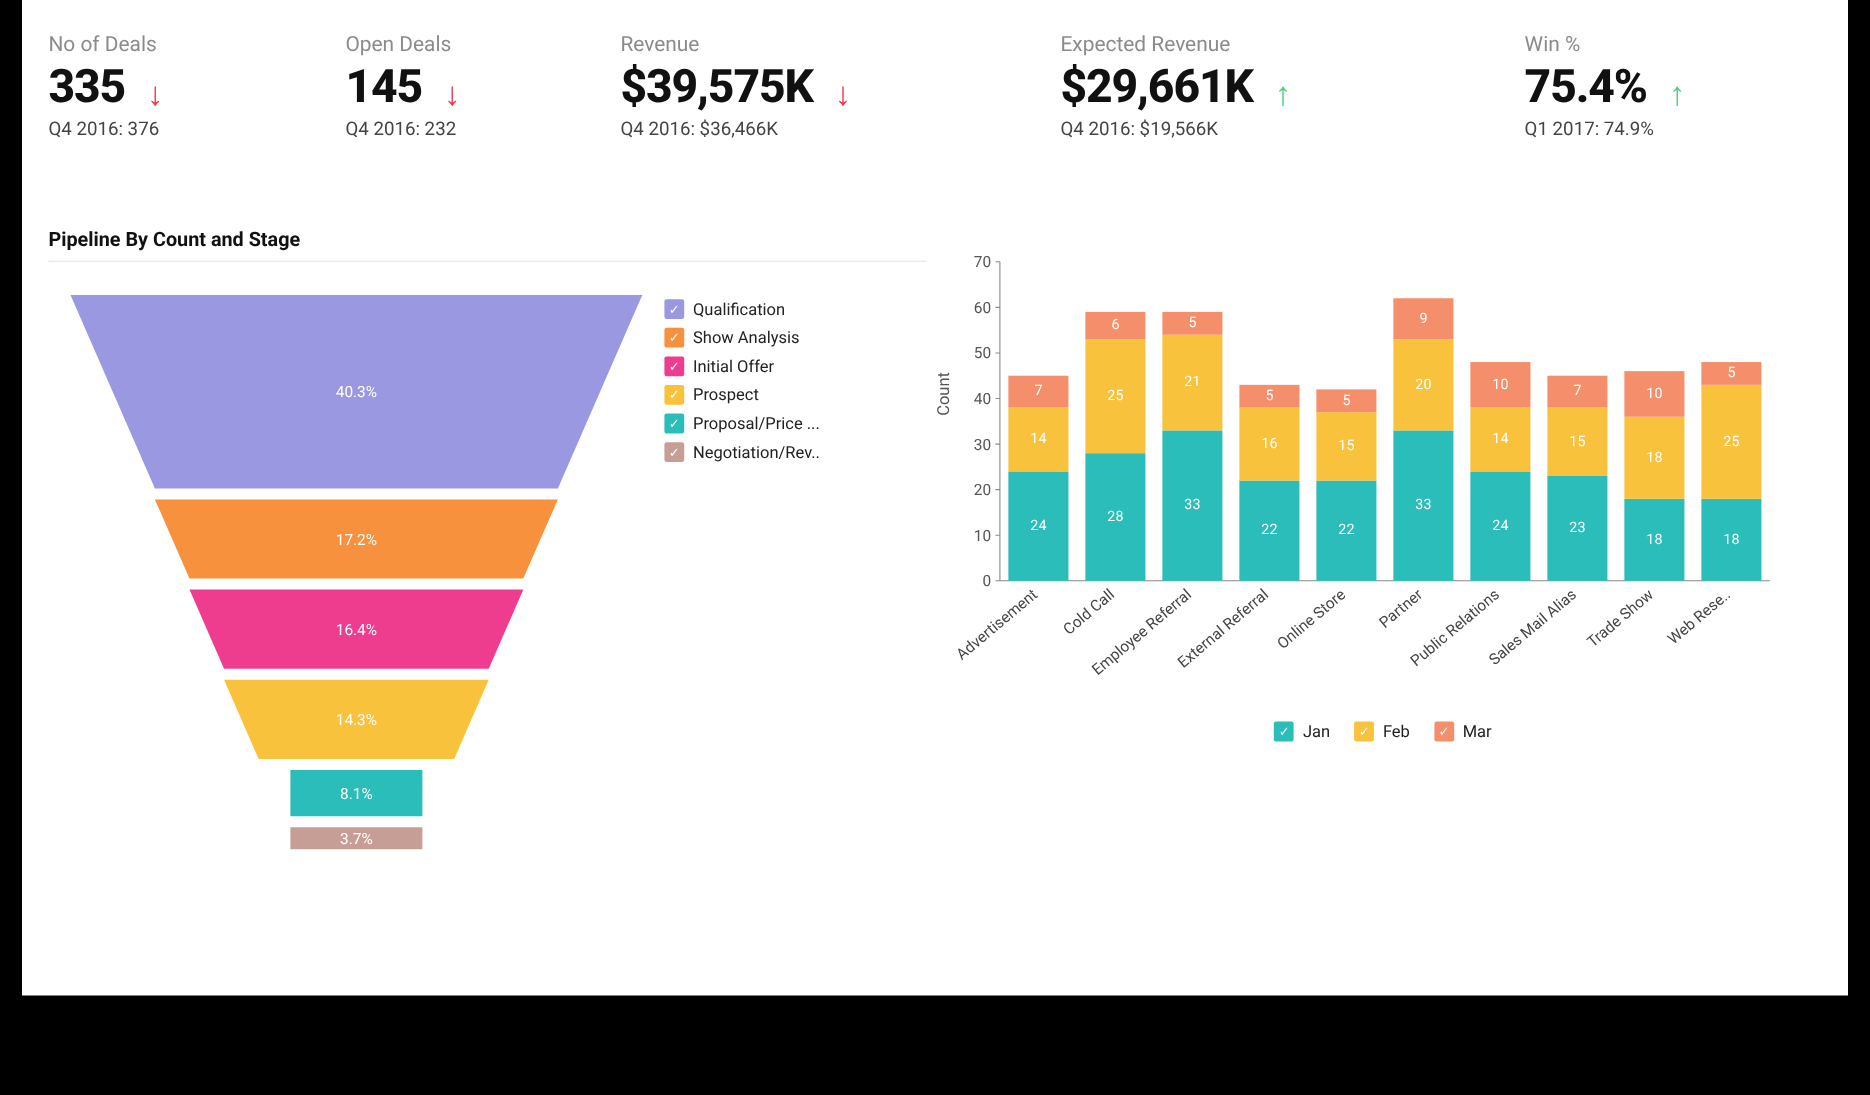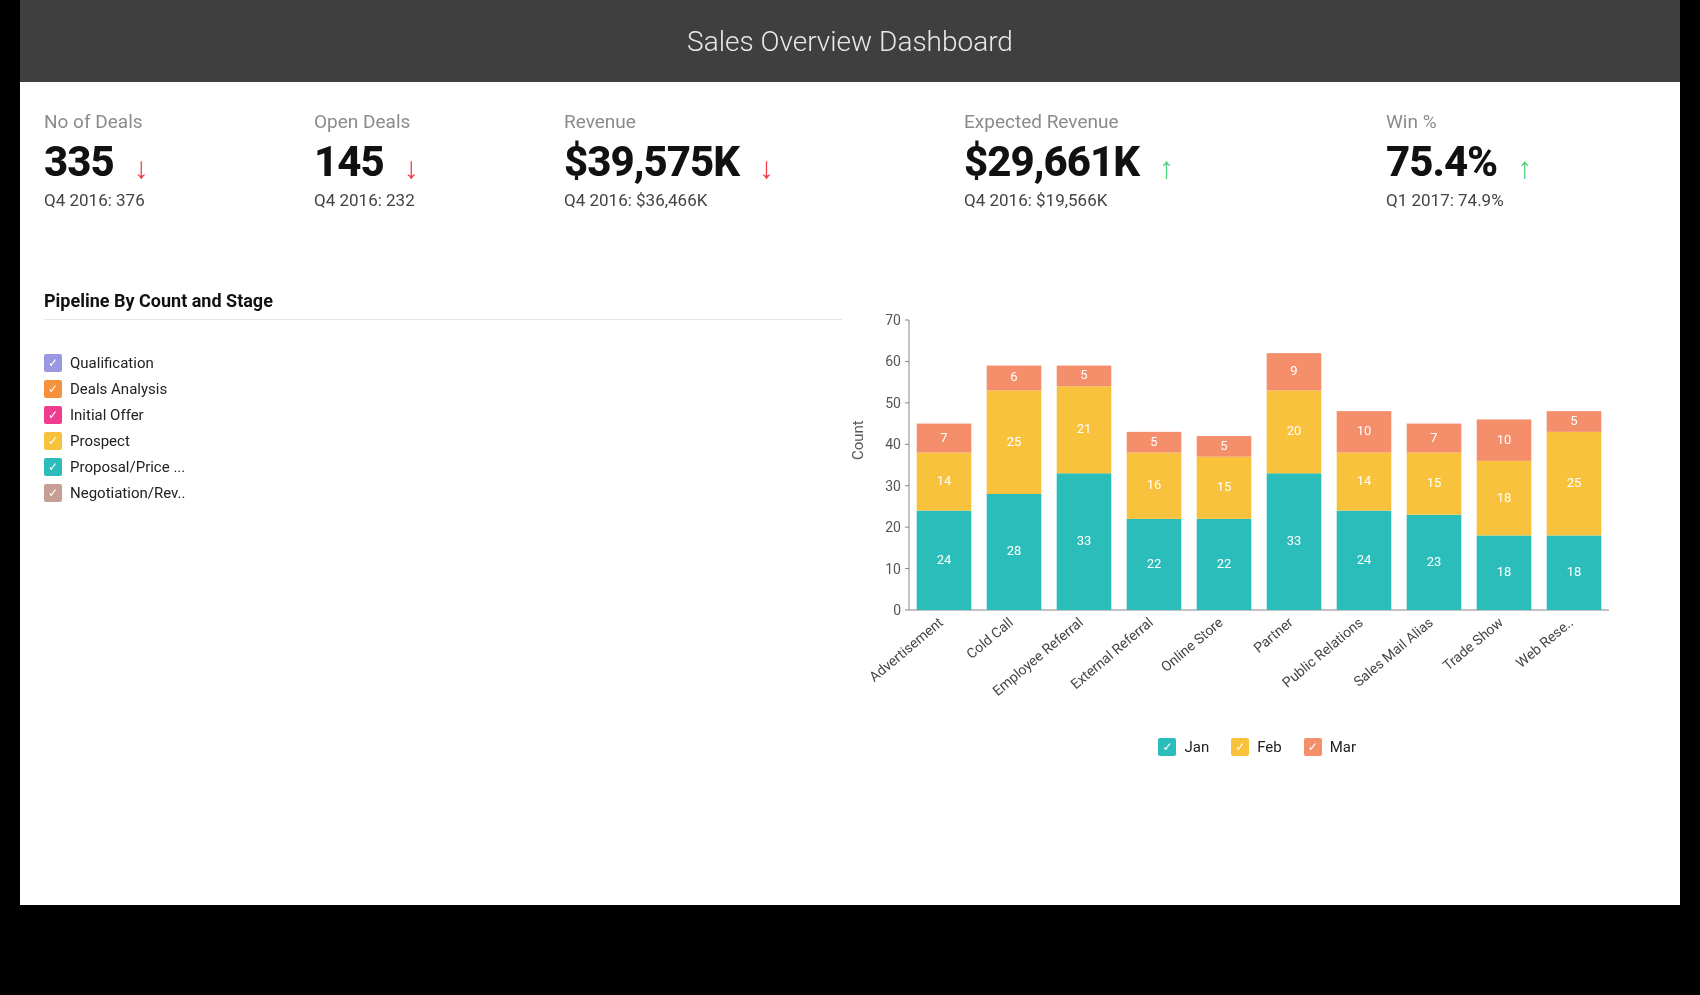--- a/index.html
+++ b/index.html
@@ -142,23 +142,20 @@
     color:#222;
   }
   .axis-text { fill:#555; font-size:14px; }
   .cat-text { fill:#444; font-size:14px; }
   .seg-label { fill:#fff; font-size:13px; text-anchor:middle; dominant-baseline:middle; }
 </style>
 </head>
 <body>
 
 <div class="frame">
-  <div class="titlebar">
-    <span>Sales Overview Dashboard</span>
-  </div>
 
   <div class="content">
 
     <div class="kpi-row" id="kpi-row" style="position: relative; height: 120px;">
         <div class="kpi" style="position: absolute; left: 0px;">
           <div class="kpi-label">No of Deals</div>
           <div class="kpi-value-line">
             <div class="kpi-value">335</div>
             <span class="trend-down">↓</span>
           </div>
@@ -196,28 +193,44 @@
           </div>
           <div class="kpi-prev">Q1 2017: 74.9%</div>
         </div>
       </div>
 
     <div class="charts-row">
 
       <div class="chart-panel">
         <div class="chart-title">Pipeline By Count and Stage</div>
         <div class="funnel-area">
+          <div class="funnel-svg-wrap">
+            <svg id="funnel-svg" width="540" height="520">
+                <polygon points="10,0 530,0 453.1746031746032,176 86.82539682539681,176" fill="#9b98e2"></polygon>
+                <text x="270" y="93" class="funnel-label">40.3%</text>
+                <polygon points="86.82539682539681,186 453.1746031746032,186 421.74603174603175,258 118.25396825396825,258" fill="#f7913d"></polygon>
+                <text x="270" y="227" class="funnel-label">17.2%</text>
+                <polygon points="118.25396825396825,268 421.74603174603175,268 390.3174603174603,340 149.6825396825397,340" fill="#ee3d8f"></polygon>
+                <text x="270" y="309" class="funnel-label">16.4%</text>
+                <polygon points="149.6825396825397,350 390.3174603174603,350 358.8888888888889,422 181.11111111111111,422" fill="#f9c23d"></polygon>
+                <text x="270" y="391" class="funnel-label">14.3%</text>
+                <polygon points="210,432 330,432 330,474 210,474" fill="#2bbdb9"></polygon>
+                <text x="270" y="458" class="funnel-label">8.1%</text>
+                <polygon points="210,484 330,484 330,504 210,504" fill="#c79e96"></polygon>
+                <text x="270" y="499" class="funnel-label">3.7%</text>
+              </svg>
+          </div>
           <div class="funnel-legend" id="funnel-legend">
               <div class="legend-item">
                 <div class="legend-swatch" style="background: rgb(155, 152, 226);">✓</div>
                 <span>Qualification</span>
               </div>
               <div class="legend-item">
                 <div class="legend-swatch" style="background: rgb(247, 145, 61);">✓</div>
-                <span>Deals Analysis</span>
+                <span>Show Analysis</span>
               </div>
               <div class="legend-item">
                 <div class="legend-swatch" style="background: rgb(238, 61, 143);">✓</div>
                 <span>Initial Offer</span>
               </div>
               <div class="legend-item">
                 <div class="legend-swatch" style="background: rgb(249, 194, 61);">✓</div>
                 <span>Prospect</span>
               </div>
               <div class="legend-item">

